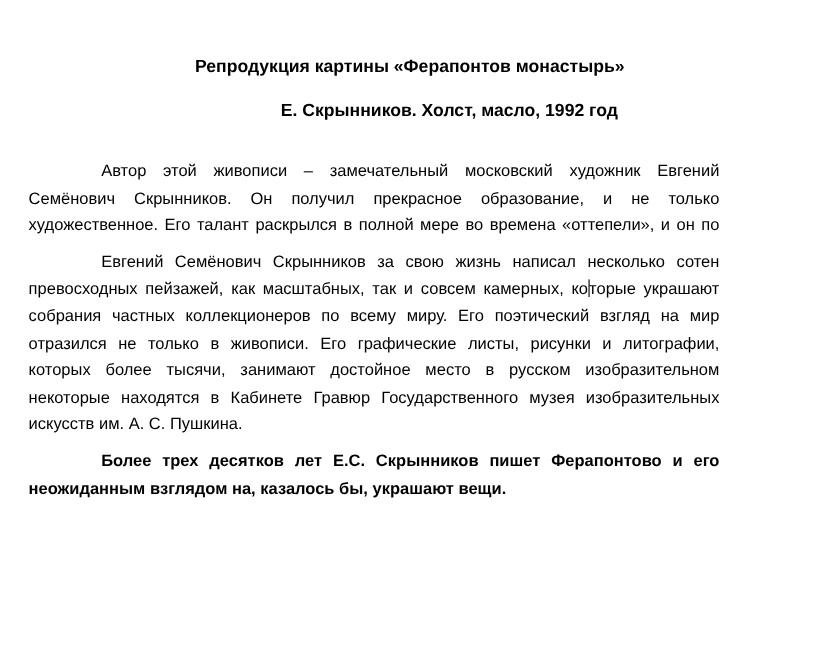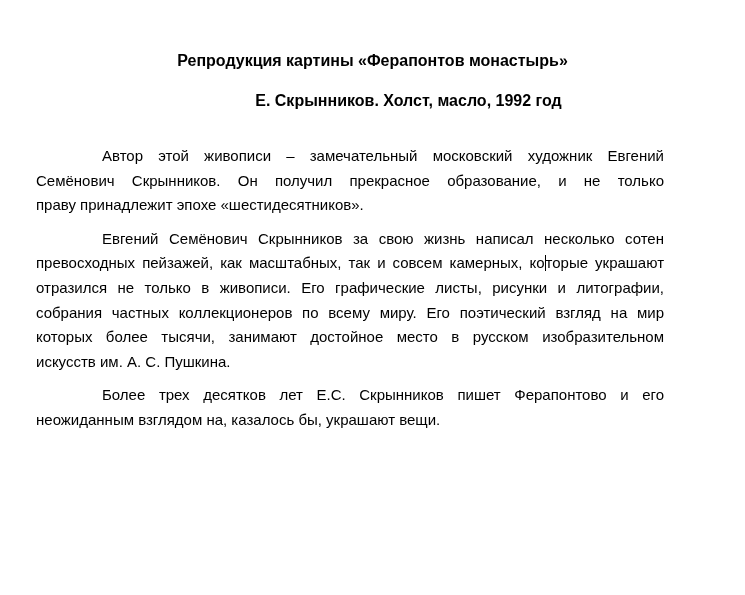--- a/index.html
+++ b/index.html
@@ -29,26 +29,26 @@
     text-align: center;
     font-weight: bold;
     font-size: 16px;
     line-height: 20px;
     white-space: nowrap;
   }
   .doc-title    { top: 51px; }
   .doc-subtitle { top: 91px; padding-left: 36px; }
   .text-block {
     position: absolute;
-    left: 36px;
+    left: 26px;
     top: 144px;
     width: 628px;
   }
   .para { margin: 0 0 9px 0; }
-  .para.last { margin-bottom: 16px; }
+  .para.last { margin-bottom: 16px; font-weight: bold; }
   .ln {
     font-size: 15px;
     line-height: 24.6px;
     height: 24.6px;
     overflow: hidden;
     text-align: justify;
     text-align-last: justify;
     -moz-text-align-last: justify;
   }
   .ln.indent  { text-indent: 66px; }
@@ -68,29 +68,30 @@
 
   <h1 class="doc-title">Репродукция картины «Ферапонтов монастырь»</h1>
 
   <h2 class="doc-subtitle">Е. Скрынников. Холст, масло, 1992 год</h2>
 
   <div class="text-block">
 
     <div class="para">
       <div class="ln indent">Автор этой живописи – замечательный московский художник Евгений</div>
       <div class="ln">Семёнович Скрынников. Он получил прекрасное образование, и не только</div>
-      <div class="ln endline">праву принадлежит эпохе «шестидесятников».</div>
+      <div class="ln">художественное. Его талант раскрылся в полной мере во времена «оттепели», и он по</div>
     </div>
 
     <div class="para">
       <div class="ln indent">Евгений Семёнович Скрынников за свою жизнь написал несколько сотен</div>
       <div class="ln"><span>превосходных пейзажей, как масштабных, так и совсем камерных, ко</span><span class="caret"></span><span>торые украшают</span></div>
+      <div class="ln">собрания частных коллекционеров по всему миру. Его поэтический взгляд на мир</div>
       <div class="ln">отразился не только в живописи. Его графические листы, рисунки и литографии,</div>
-      <div class="ln">собрания частных коллекционеров по всему миру. Его поэтический взгляд на мир</div>
       <div class="ln">которых более тысячи, занимают достойное место в русском изобразительном</div>
+      <div class="ln">некоторые находятся в Кабинете Гравюр Государственного музея изобразительных</div>
       <div class="ln endline">искусств им. А. С. Пушкина.</div>
     </div>
 
     <div class="para last">
       <div class="ln indent">Более трех десятков лет Е.С. Скрынников пишет Ферапонтово и его</div>
       <div class="ln endline">неожиданным взглядом на, казалось бы, украшают вещи.</div>
     </div>
 
   </div>
 </div>

